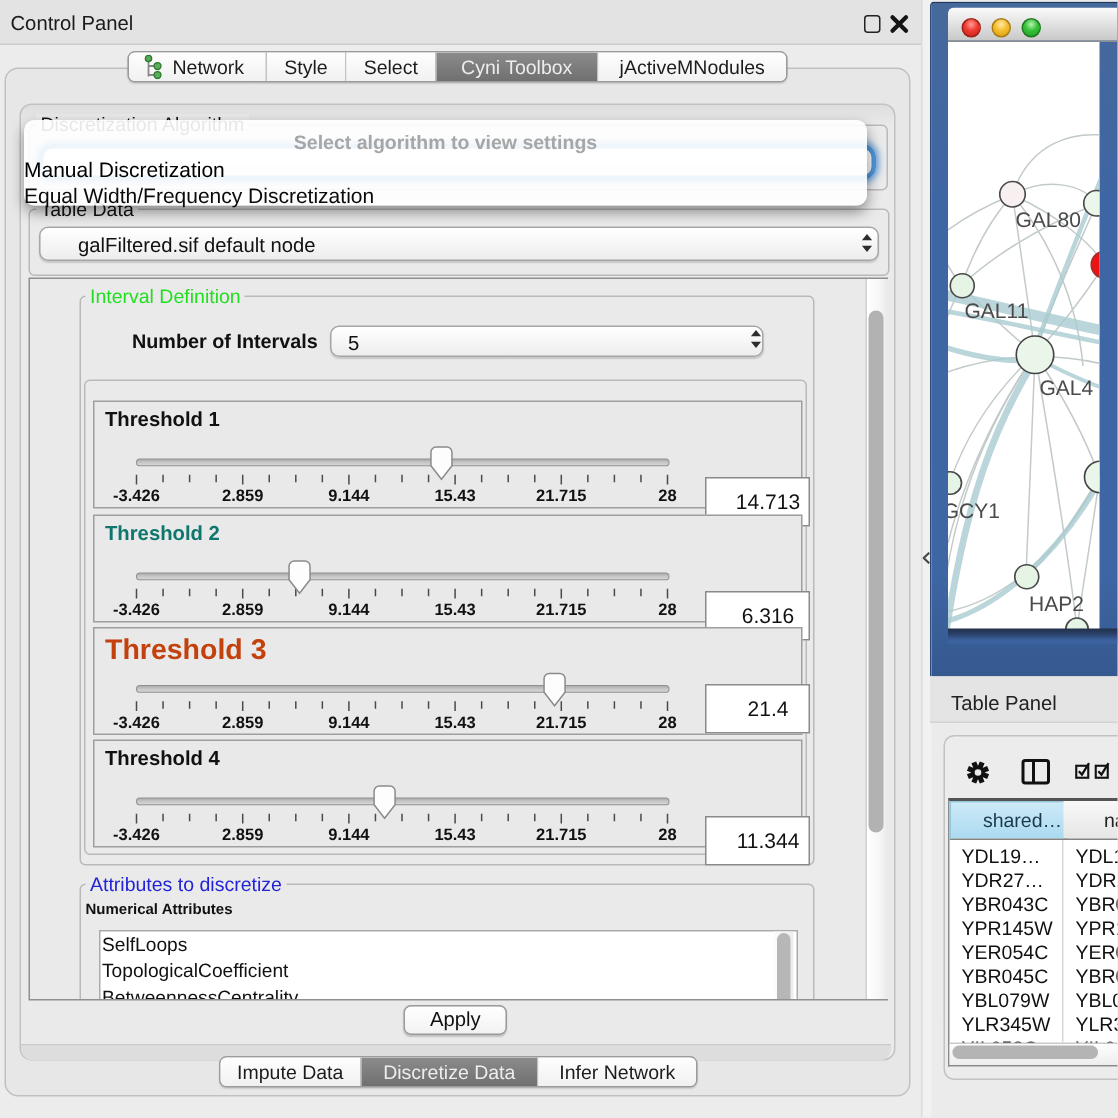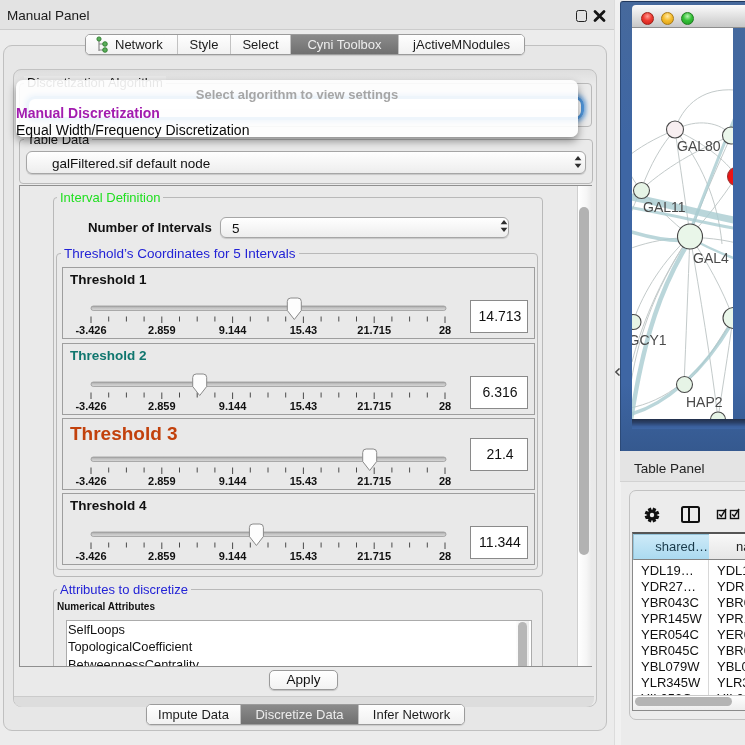--- a/index.html
+++ b/index.html
@@ -8,26 +8,26 @@
 .grp{position:absolute;border:1px solid #b9b9b9;border-radius:4px;}
 .glab{position:absolute;font-size:13px;background:#eaeaea;padding:0 3px;line-height:13px;white-space:nowrap;}
 .seg{display:flex;position:absolute;border:1px solid #9b9b9b;border-radius:5px;overflow:hidden;
   background:#fdfdfd;box-shadow:0 1px 1px rgba(0,0,0,0.12);}
 .seg>div{font-size:13px;color:#1c1c1c;display:flex;align-items:center;justify-content:center;
   border-right:1px solid #c2c2c2;background:linear-gradient(#fefefe,#f1f1f1);white-space:nowrap;}
 .seg>div:last-child{border-right:none;}
 .seg>div.sel{background:linear-gradient(#8b8b8b,#707070);color:#ededed;}
 .tpanel{position:absolute;left:62px;width:471px;height:70px;border:1px solid #9e9e9e;background:#e9e9e9;}
 .vbox{position:absolute;left:470px;width:54px;height:31px;border:1px solid #8a8a8a;background:#fff;
-  font-size:14px;text-align:center;line-height:31px;padding-left:2px;color:#111;}
+  font-size:14px;text-align:center;line-height:31px;padding-left:14px;color:#111;margin-top:18px;}
 </style></head><body>
 
 <div class="a" style="left:0;top:0;width:617px;height:745px;background:#ececec;"></div>
 <div class="a" style="left:0;top:0;width:617px;height:29px;background:#e3e3e3;border-bottom:1px solid #cccccc;"></div>
-<div class="a" style="left:7px;top:8px;font-size:13.5px;color:#1a1a1a;">Manual Panel</div>
+<div class="a" style="left:7px;top:8px;font-size:13.5px;color:#1a1a1a;">Control Panel</div>
 <div class="a" style="left:576px;top:10px;width:9px;height:10px;border:1.8px solid #222;border-radius:2.5px;"></div>
 <svg class="a" style="left:593px;top:9px;" width="13" height="14" viewBox="0 0 13 14">
 <path d="M2,2.5 L11,11.5 M11,2.5 L2,11.5" stroke="#141414" stroke-width="2.8" stroke-linecap="round"></path>
   </svg>
 <div class="a" style="left:614px;top:0;width:6px;height:745px;background:#f1f1f1;border-left:1px solid #dcdcdc;"></div>
 <svg class="a" style="left:615px;top:368px;" width="5" height="8" viewBox="0 0 5 8">
     <path d="M4.5,0.5 L0.8,4 L4.5,7.5" fill="none" stroke="#4a4a4a" stroke-width="1.5"></path>
   </svg>
 <div class="a" style="left:3px;top:45px;width:602px;height:684px;border:1px solid #c0c0c0;border-radius:9px;background:#e7e7e7;"></div>
 <div class="a" style="left:13px;top:69px;width:582px;height:636px;border:1px solid #c2c2c2;border-radius:8px;background:linear-gradient(#dedede,#eaeaea 14px);"></div>
@@ -51,21 +51,20 @@
 <div class="grp" style="left:53px;top:197px;width:488px;height:378px;"></div>
 <div class="glab" style="left:57px;top:191px;color:#1fdf1f;">Interval Definition</div>
 <div class="a" style="left:88px;top:220px;font-size:13.2px;font-weight:bold;color:#111;">Number of Intervals</div>
 <div class="a" style="left:220px;top:216.5px;width:287px;height:19px;border:1px solid #a6a6a6;border-radius:6px;background:linear-gradient(#ffffff,#ededed);box-shadow:0 1px 1px rgba(0,0,0,0.15);"></div>
 <div class="a" style="left:232px;top:220.5px;font-size:13.5px;color:#111;">5</div>
 <svg class="a" style="left:499px;top:219px;" width="10" height="14" viewBox="0 0 10 14">
 <path d="M5,1 L8.4,5.2 L1.6,5.2 Z" fill="#2e2e2e"></path>
         <path d="M5,13 L8.4,8.8 L1.6,8.8 Z" fill="#2e2e2e"></path>
       </svg>
 <div class="grp" style="left:56px;top:253px;width:480px;height:315px;"></div>
-<div class="glab" style="left:61px;top:247px;color:#2323d6;background:#eaeaea;font-size:13.5px;">Threshold’s Coordinates for 5 Intervals</div>
 <div class="tpanel" style="top:267.0px;">
 <div class="a" style="left:7px;top:4px;font-size:13.5px;font-weight:bold;color:#111;">Threshold 1</div>
 <svg width="471" height="70" viewBox="0 0 471 70" style="position:absolute;left:0;top:0;">
           <defs>
             <linearGradient id="tg" x1="0" y1="0" x2="0" y2="1">
               <stop offset="0" stop-color="#a8a8a8"></stop>
               <stop offset="0.5" stop-color="#c6c6c6"></stop>
               <stop offset="1" stop-color="#d9d9d9"></stop>
             </linearGradient>
           </defs>
@@ -169,21 +168,21 @@
 <div class="sel" style="width:107px;">Cyni Toolbox</div>
 <div style="width:125px;">jActiveMNodules</div>
 </div>
 <div class="seg" style="left:146px;top:703.5px;height:19.5px;">
 <div style="width:93px;">Impute Data</div>
 <div class="sel" style="width:117px;">Discretize Data</div>
 <div style="width:105px;">Infer Network</div>
 </div>
 <div class="a" style="left:16px;top:80px;width:562px;height:57px;background:rgba(255,255,255,0.9);border-radius:7px;box-shadow:0 4px 9px rgba(0,0,0,0.42);"></div>
 <div class="a" style="left:16px;top:87px;width:562px;font-size:13px;font-weight:bold;color:#a6a6a6;text-align:center;">Select algorithm to view settings</div>
-<div class="a" style="left:16px;top:104.5px;font-size:14px;font-weight:bold;color:#a21caf;">Manual Discretization</div>
+<div class="a" style="left:16px;top:104.5px;font-size:14px;font-weight:normal;color:#000000;">Manual Discretization</div>
 <div class="a" style="left:16px;top:122px;font-size:14px;color:#0a0a0a;">Equal Width/Frequency Discretization</div>
 <div class="a" style="left:620px;top:1px;width:125px;height:449px;background:linear-gradient(180deg,#46699c 0,#3e66a4 30%,#3e66a4 85%,#35598f 100%);border-top:1px solid #20375c;border-left:1px solid #2c4a78;border-radius:3px 0 0 0;"></div>
 <div class="a" style="left:632px;top:5px;width:113px;height:22px;background:linear-gradient(#fbfbfb,#c8c8c8);border-bottom:1px solid #8e8e8e;border-radius:4px 0 0 0;"></div>
 <div class="a" style="left:641px;top:11.5px;width:11px;height:11px;border-radius:50%;background:radial-gradient(circle at 50% 30%,#ff9b94 0,#ee3b32 45%,#cc1f17 100%);border:0.5px solid #9d2018;"></div>
 <div class="a" style="left:661px;top:11.5px;width:11px;height:11px;border-radius:50%;background:radial-gradient(circle at 50% 30%,#ffe9a8 0,#f5bd2e 45%,#d89c13 100%);border:0.5px solid #a97b14;"></div>
 <div class="a" style="left:681px;top:11.5px;width:11px;height:11px;border-radius:50%;background:radial-gradient(circle at 50% 30%,#b6f3b0 0,#35c138 45%,#1f9a24 100%);border:0.5px solid #1f7a20;"></div>
 <div class="a" style="left:632px;top:28px;width:101px;height:392px;background:#ffffff;overflow:hidden;">
 <svg width="113" height="392" viewBox="632 28 113 392" style="position:absolute;left:0;top:0;">
       <path d="M748,92 C712,84 686,98 675,129" fill="none" stroke="#c3caca" stroke-width="1"></path>
       <path d="M675,130 C696,118 722,122 731,136" fill="none" stroke="#c3caca" stroke-width="1"></path>

